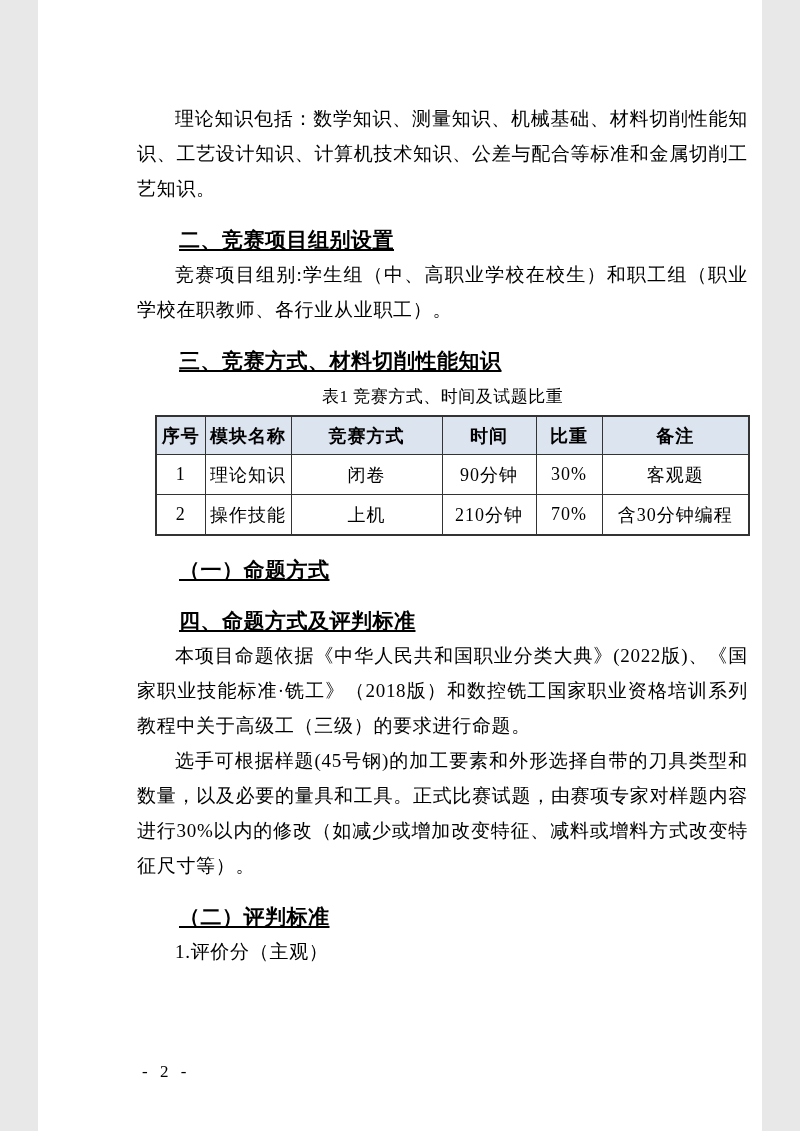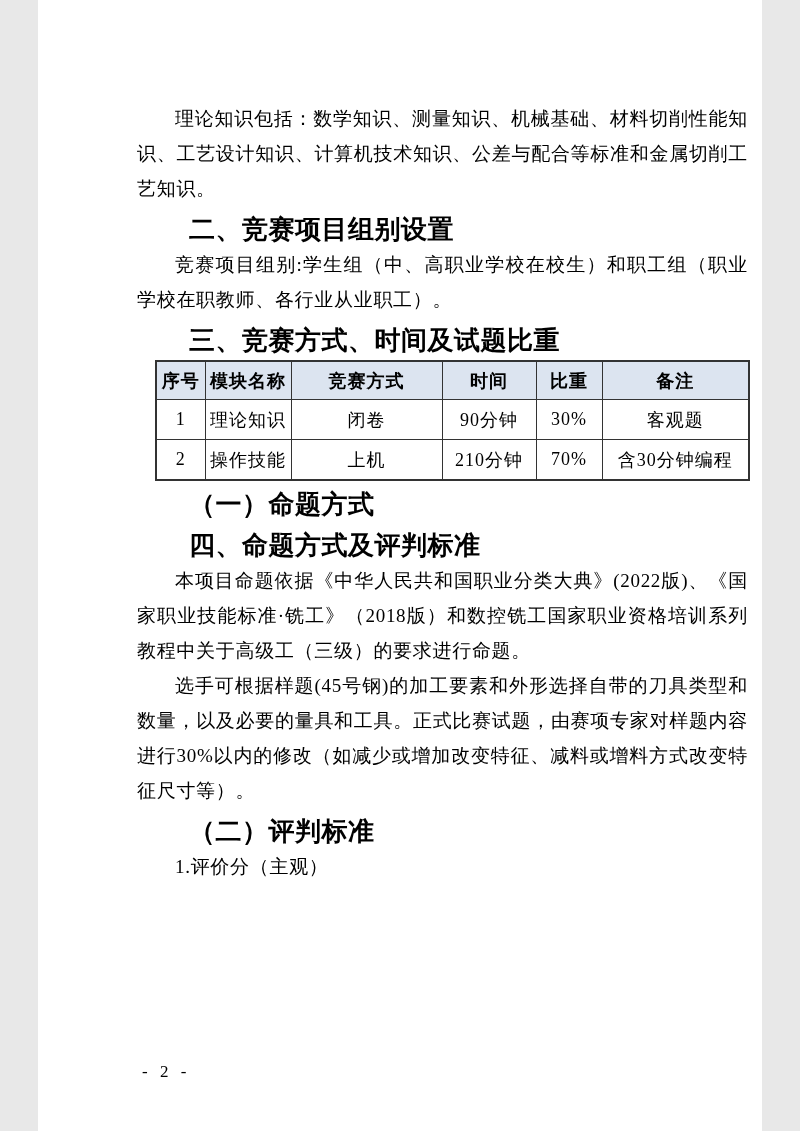--- a/index.html
+++ b/index.html
@@ -19,27 +19,28 @@
   }
   p.body {
     margin:0;
     font-size:19px;
     line-height:35px;
     letter-spacing:0.7px;
     text-align:justify;
     text-indent:2em;
   }
   h2.sec {
-    margin:6px 0 0 0;
+    margin:16px 0 0 0;
     font-family:"Liberation Sans", sans-serif;
     font-weight:700;
-    font-size:26px;
+    font-size:21px;
     line-height:35px;
     letter-spacing:0.5px;
     text-indent:2em;
+    text-decoration:underline;
   }
   p.caption {
     margin:2px 0 0 0;
     font-size:17px;
     line-height:33px;
     letter-spacing:0.5px;
     text-align:center;
     text-indent:0;
   }
   table.cmp {
@@ -80,22 +81,23 @@
 <body>
 
 <div class="page">
   <div class="content">
 
     <p class="body">理论知识包括：数学知识、测量知识、机械基础、材料切削性能知识、工艺设计知识、计算机技术知识、公差与配合等标准和金属切削工艺知识。</p>
 
     <h2 class="sec">二、竞赛项目组别设置</h2>
     <p class="body">竞赛项目组别:学生组（中、高职业学校在校生）和职工组（职业学校在职教师、各行业从业职工）。</p>
 
-    <h2 class="sec">三、竞赛方式、时间及试题比重</h2>
+    <h2 class="sec">三、竞赛方式、材料切削性能知识</h2>
 
+    <p class="caption">表1 竞赛方式、时间及试题比重</p>
 
     <table class="cmp">
       <colgroup>
         <col style="width:49px">
         <col style="width:86px">
         <col style="width:151px">
         <col style="width:94px">
         <col style="width:66px">
         <col style="width:147px">
       </colgroup>

